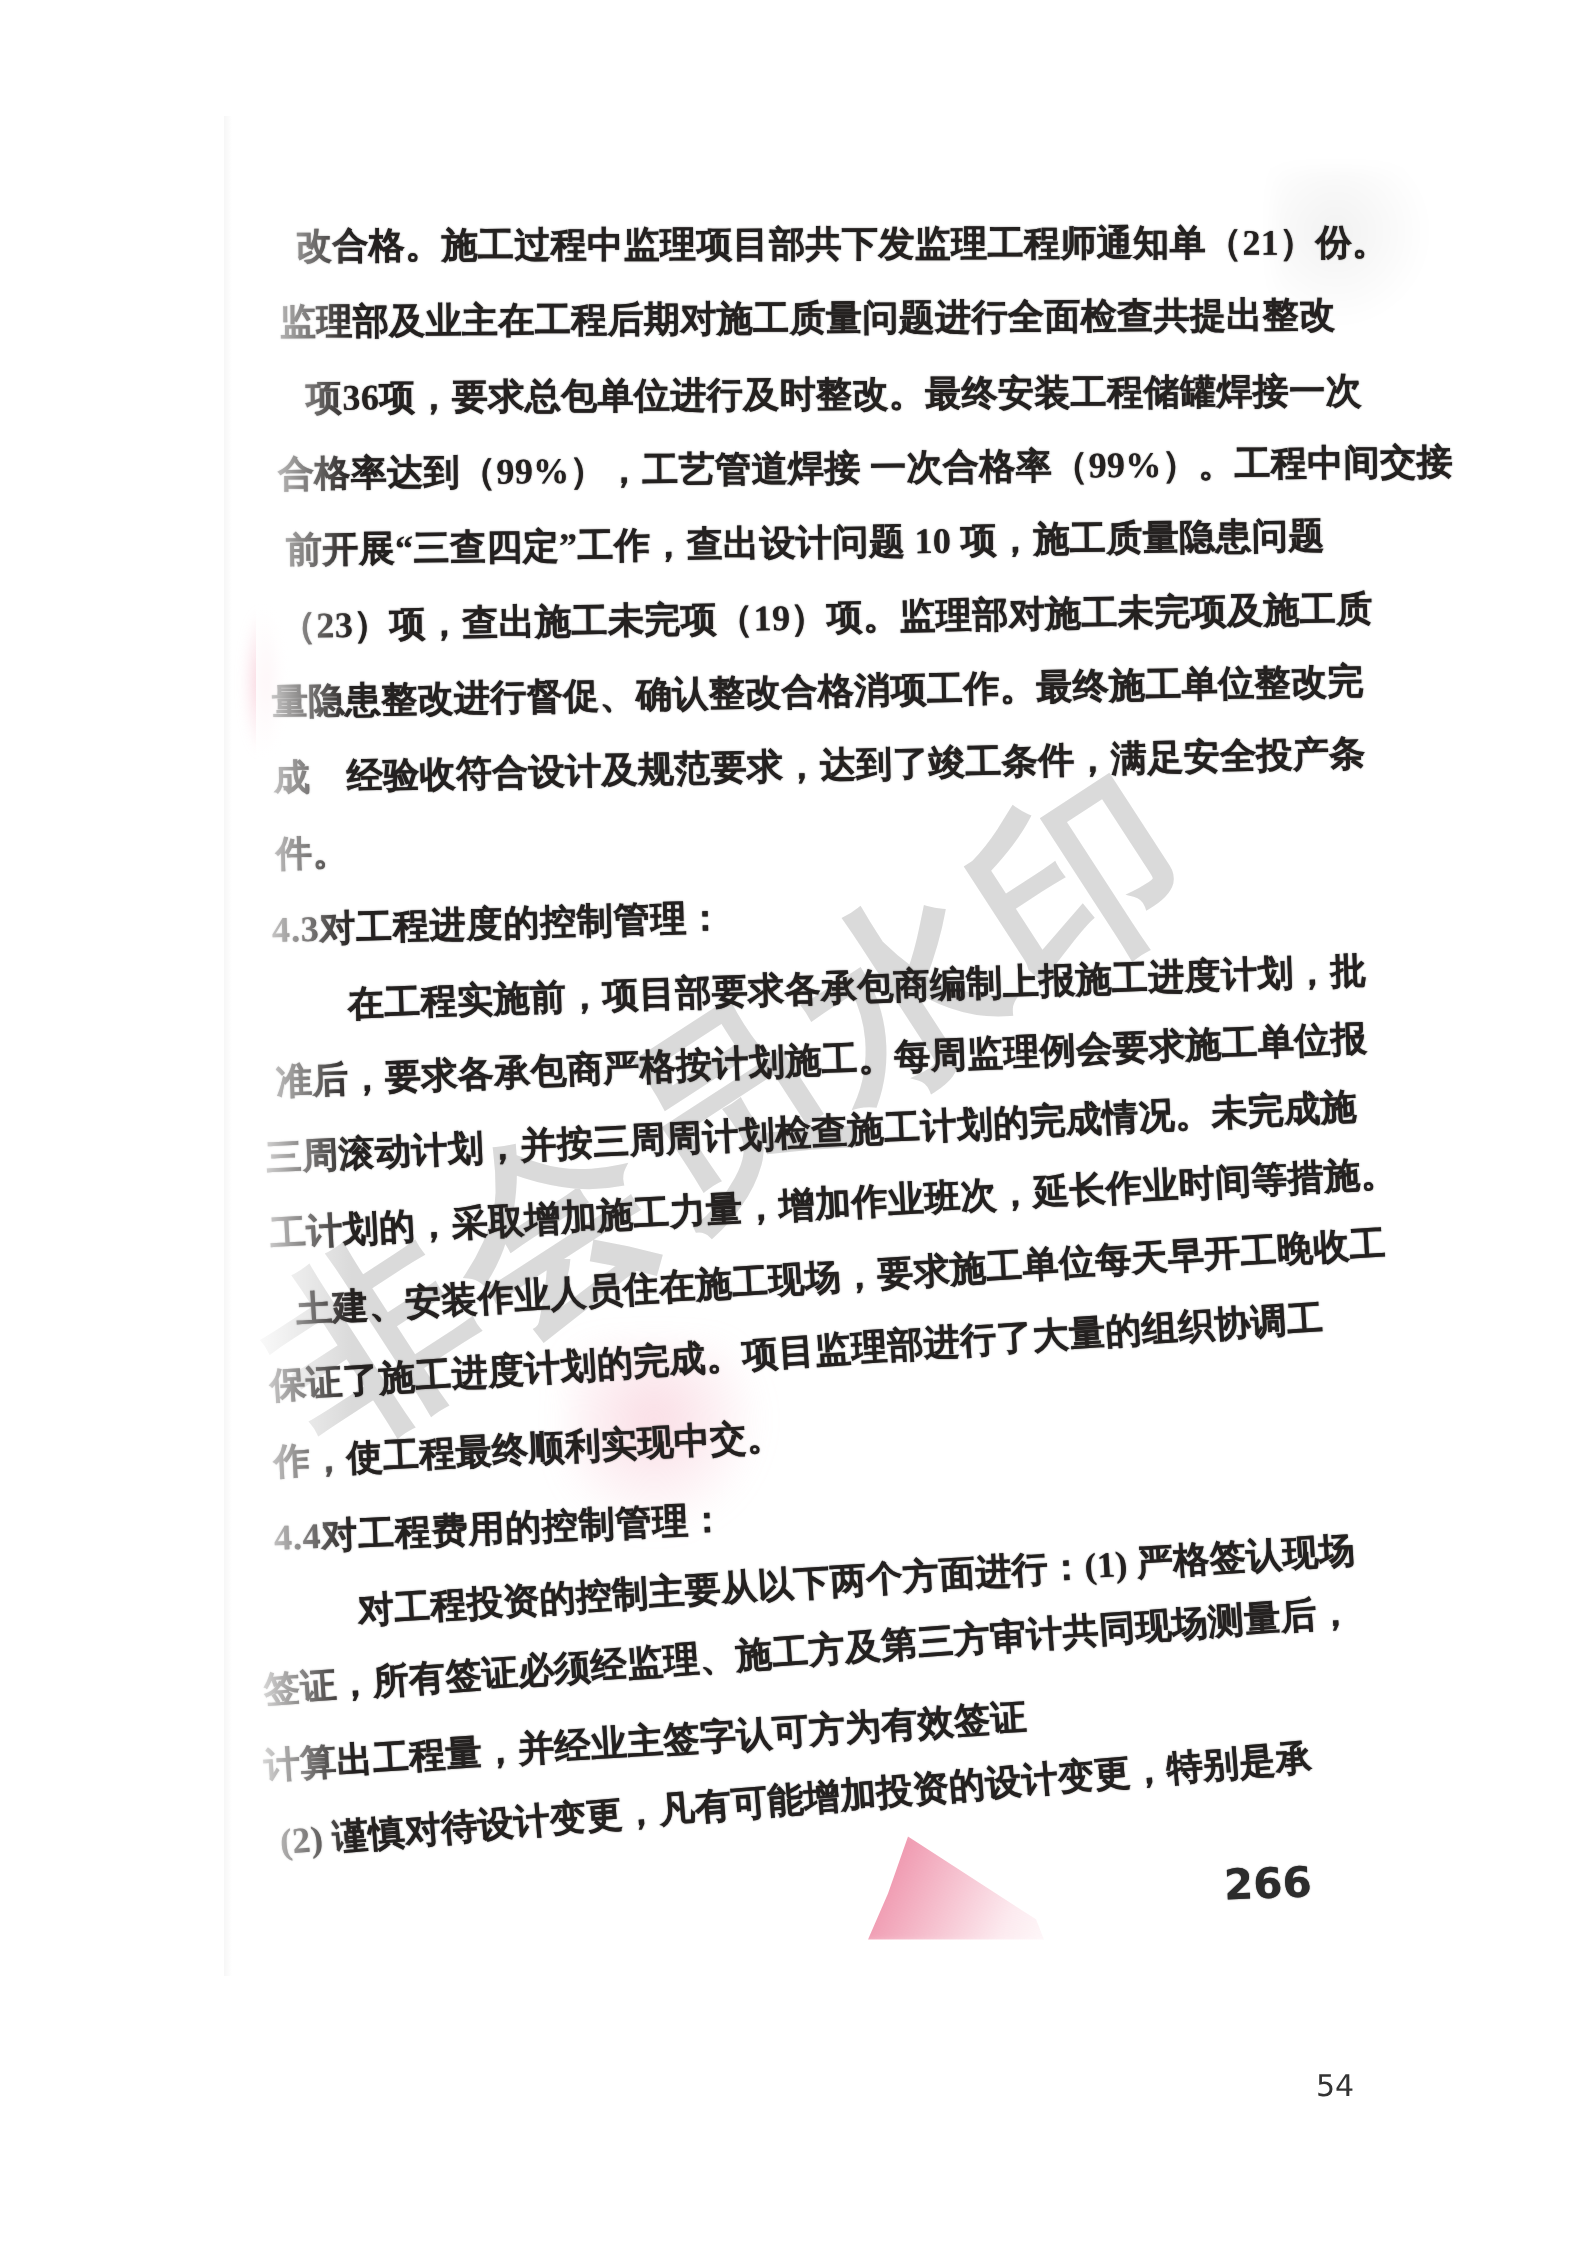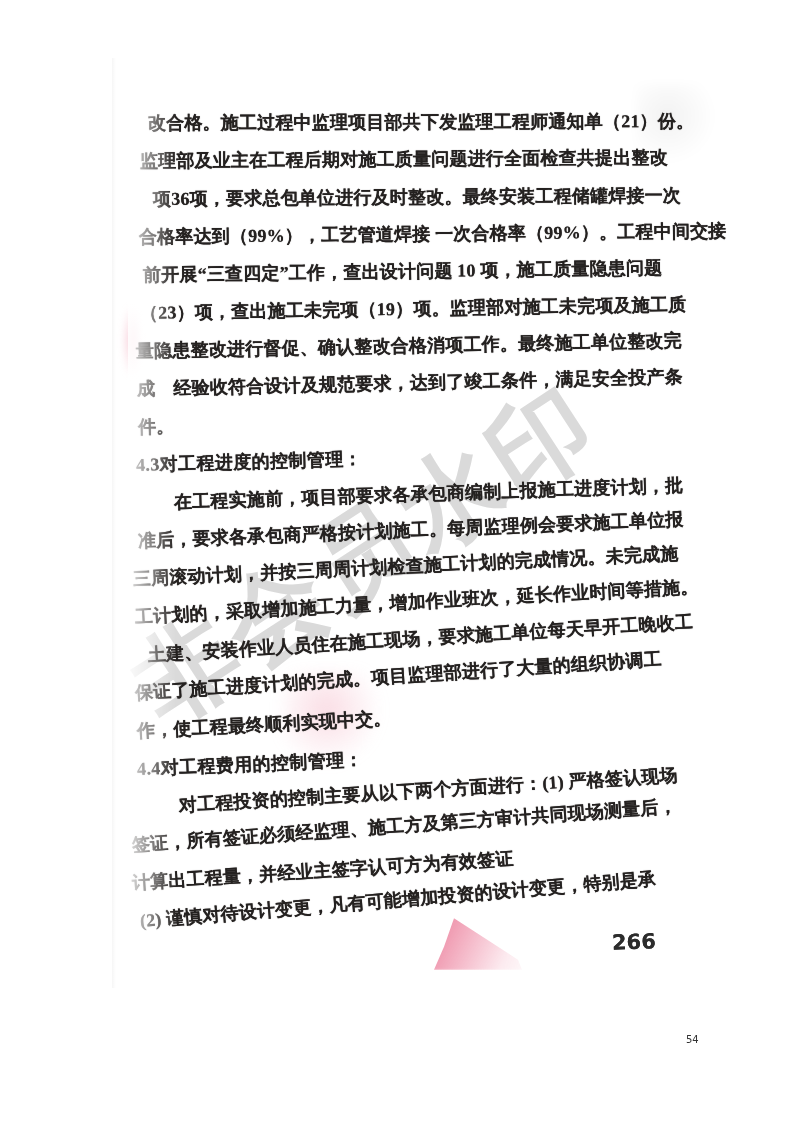--- a/index.html
+++ b/index.html
@@ -110,23 +110,22 @@
     font-weight: 700;
     color: #2c2c2c;
     transform: rotate(-2deg);
     text-shadow: 0 0 0.6px rgba(44,44,44,0.9);
   }
   .pdf-page-number {
     position: absolute;
     left: 658px; top: 1034px;
     z-index: 5;
     font-family: "DejaVu Sans", "Liberation Sans", sans-serif;
-    font-size: 10px;
+    font-size: 15px;
     color: #333333;
-    margin-left: 28px;
   }
 </style>
 </head>
 <body>
 
 <div class="canvas">
 
   <div class="page-edge-left"></div>
   <div class="smudge-tr"></div>
 

